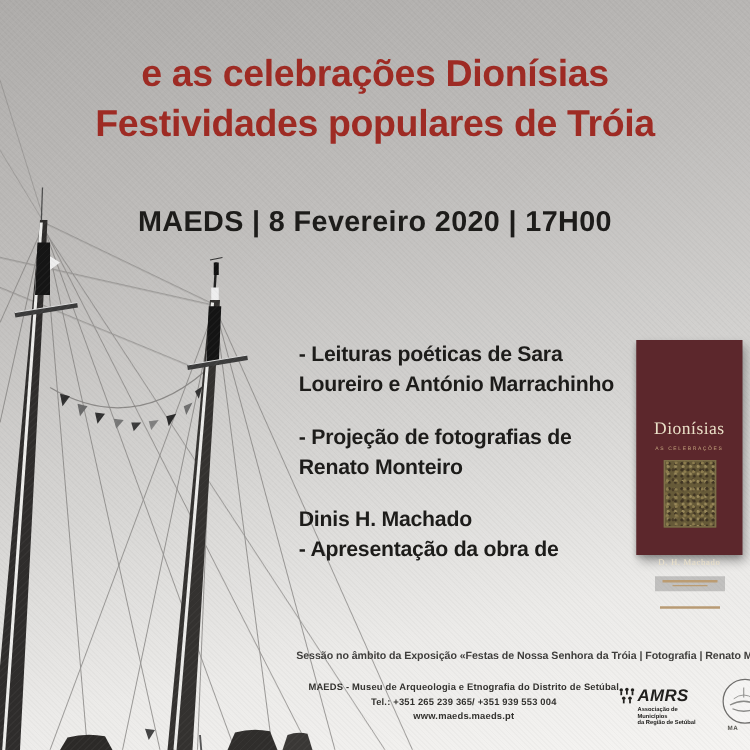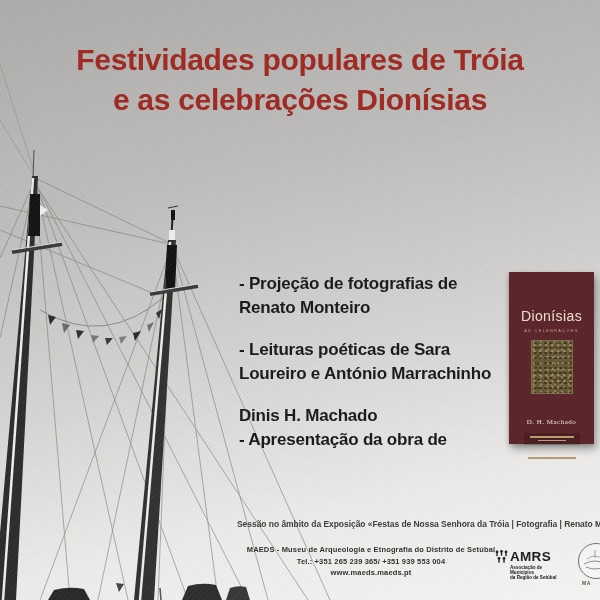--- a/index.html
+++ b/index.html
@@ -26,21 +26,21 @@
     color:var(--c-ink,#1d1c1a);
   }
   .program{position:absolute;left:239px;top:272px;width:285px;color:var(--c-ink,#1d1c1a);}
   .program-item{margin-bottom:18px;font-size:17px;line-height:24px;font-weight:600;letter-spacing:-0.2px;}
   .book{
     position:absolute;left:509px;top:272px;width:85px;height:172px;
     background:var(--c-cover,#5c272c);
     box-shadow:3px 5px 8px rgba(0,0,0,0.32), -1px 2px 4px rgba(0,0,0,0.18);
     text-align:center;color:var(--c-covertext,#eae0c8);
   }
-  .book-title{font-family:Liberation Sans, sans-serif;font-size:14px;letter-spacing:0.4px;padding-top:36px;}
+  .book-title{font-family:Liberation Serif, serif;font-size:14px;letter-spacing:0.4px;padding-top:36px;margin-top:28px;}
   .book-subtitle{font-size:4px;letter-spacing:1.3px;color:#c3a47e;margin-top:4px;}
   .book-mosaic{
     width:42px;height:54px;margin:7px auto 0;
     background-color:#665a38;border:1px solid #7d6f49;box-sizing:border-box;
     background-image:
       radial-gradient(circle at 25% 20%, #8d7d4f 0 1px, transparent 1.4px),
       radial-gradient(circle at 70% 40%, #3e3322 0 1px, transparent 1.4px),
       radial-gradient(circle at 40% 70%, #9a8a5c 0 1px, transparent 1.4px),
       radial-gradient(circle at 80% 85%, #4a3d28 0 1px, transparent 1.4px),
       radial-gradient(circle at 10% 90%, #7a6a40 0 1px, transparent 1.4px);
@@ -55,21 +55,21 @@
     position:absolute;left:237px;top:519px;right:0;overflow:hidden;
     white-space:nowrap;font-size:8.5px;font-weight:bold;letter-spacing:-0.05px;
     color:#3f3e3c;
   }
   .contact{
     position:absolute;left:246px;top:544px;width:250px;text-align:center;
     font-size:7.5px;line-height:11.5px;font-weight:bold;letter-spacing:0.15px;
     color:#33322f;
   }
   .amrs{position:absolute;left:494px;top:549px;width:70px;color:#21201e;}
-  .amrs-row{display:flex;align-items:flex-start;}
+  .amrs-row{display:flex;align-items:flex-start;font-style:italic;}
   .amrs-name{font-size:13.5px;font-weight:bold;letter-spacing:0.3px;margin-left:1px;}
   .amrs-taglines{font-size:4.6px;line-height:5px;font-weight:bold;margin-left:16px;margin-top:0;}
   .seal{
     position:absolute;left:578px;top:543px;width:34px;height:34px;border-radius:50%;
     border:1.3px solid #6f6e6c;background:rgba(255,255,255,0.25);overflow:hidden;
   }
   .seal-caption{position:absolute;left:582px;top:580px;font-size:5px;font-weight:bold;color:#55544f;letter-spacing:0.5px;}
 </style>
 </head>
 <body>
@@ -138,33 +138,34 @@
       <path d="M48,600 L54,590 Q69,586 84,589 L90,600 Z" fill="#2c2a28"></path>
       <path d="M182,600 L188,586 Q202,582 216,585 L222,600 Z" fill="#302e2c"></path>
       <path d="M226,600 L230,588 Q238,585 246,587 L250,600 Z" fill="#3a3836"></path>
       <polygon points="116,583 124,584 119,592" fill="#444444"></polygon>
       <line x1="160" y1="588" x2="161" y2="600" stroke="#555555" stroke-width="1.5"></line>
     </g>
   </svg>
   <div class="grain"></div>
 
   <div class="title">
+    <div>e as celebrações Dionísias</div>
     <div>Festividades populares de Tróia</div>
-    <div>e as celebrações Dionísias</div>
-  </div>
-
+  </div>
+
+  <div class="event-info">MAEDS | 8 Fevereiro 2020 | 17H00</div>
 
   <div class="program">
+    <div class="program-item">
+      <div>- Leituras poéticas de Sara</div>
+      <div>Loureiro e António Marrachinho</div>
+    </div>
     <div class="program-item">
       <div>- Projeção de fotografias de</div>
       <div>Renato Monteiro</div>
-    </div>
-    <div class="program-item">
-      <div>- Leituras poéticas de Sara</div>
-      <div>Loureiro e António Marrachinho</div>
     </div>
     <div class="program-item">
       <div>Dinis H. Machado</div>
       <div>- Apresentação da obra de</div>
     </div>
   </div>
 
   <div class="book">
     <div class="book-title">Dionísias</div>
     <div class="book-subtitle">AS CELEBRAÇÕES</div>

